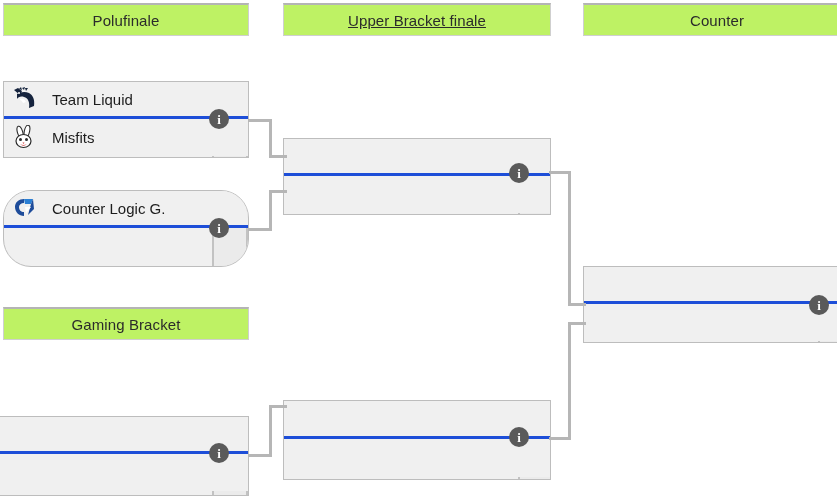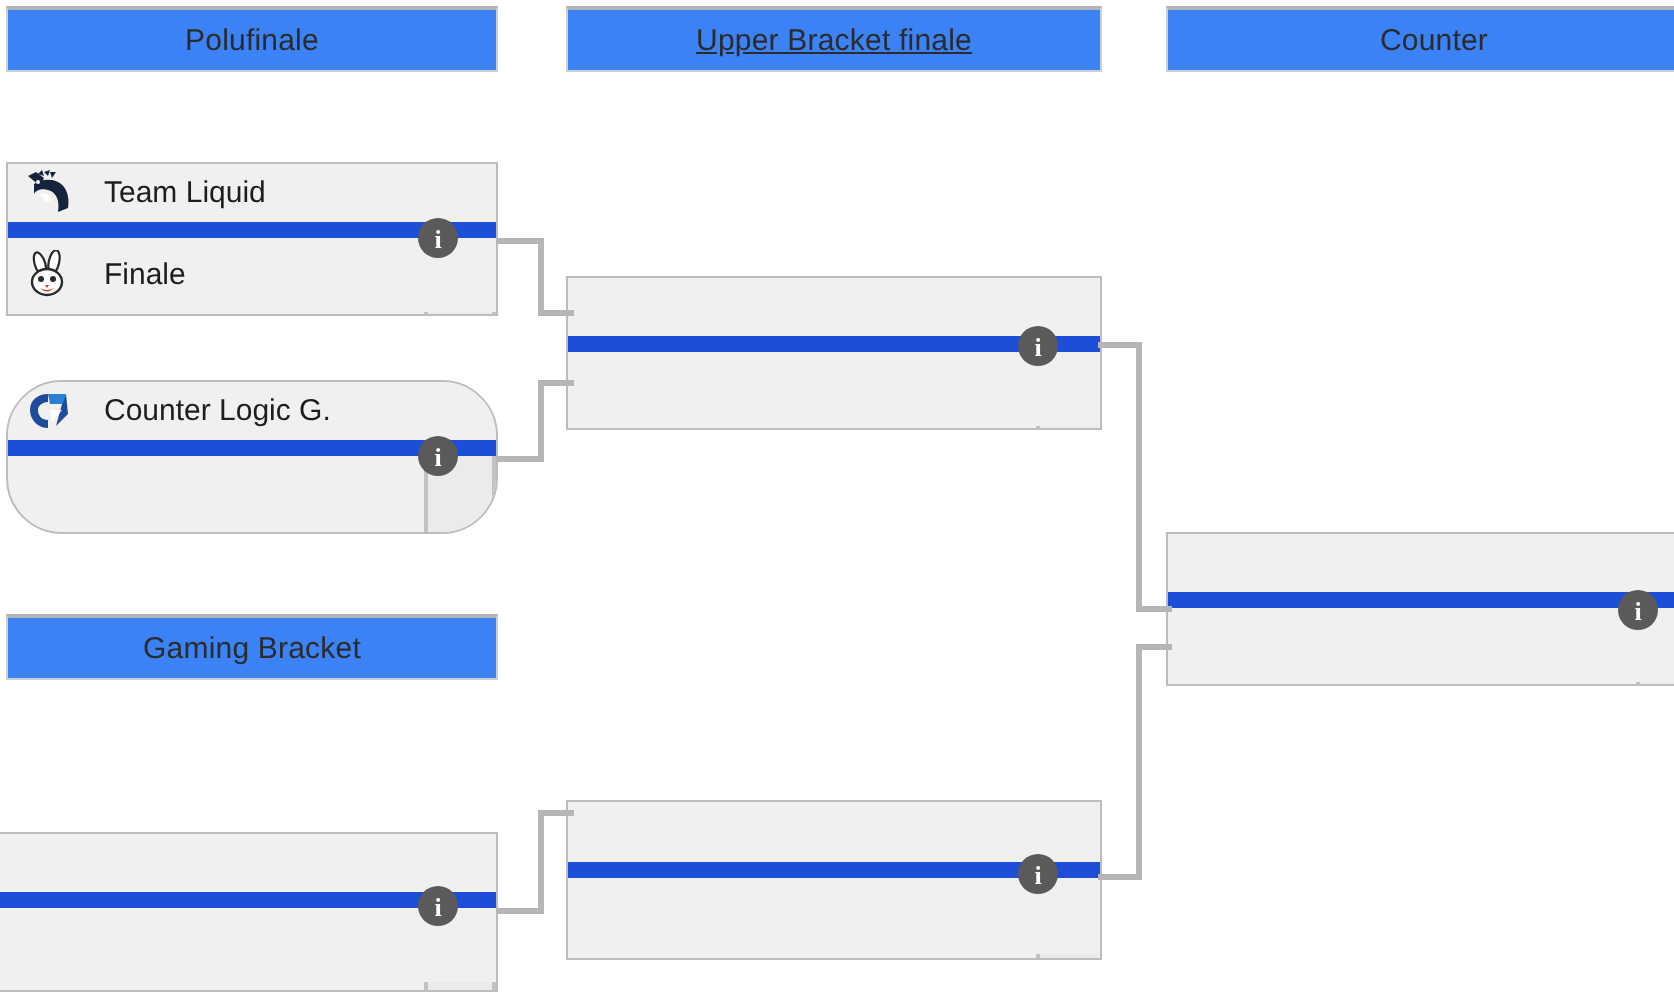--- a/index.html
+++ b/index.html
@@ -13,21 +13,21 @@
     width: 837px;
     height: 496px;
     overflow: hidden;
     background: #ffffff;
   }
 
   
   .round-header {
     position: absolute;
     box-sizing: border-box;
-    background: #3b82f6;
+    background: #bef264;
     border: 1px solid #cfcfcf;
     border-top: 2px solid #b4b4b4;
     display: flex;
     align-items: center;
     justify-content: center;
     font-size: 15px;
     color: #2b2b2b;
     letter-spacing: .1px;
     height: 33px;
   }
@@ -42,21 +42,21 @@
   }
   .match .row {
     position: relative;
     box-sizing: border-box;
     height: 37px;
     display: flex;
     align-items: center;
     background: #f0f0f0;
   }
   .match .row.top {
-    border-bottom: 8px solid #1d4ed8;
+    border-bottom: 3px solid #1d4ed8;
   }
   .match .logo {
     width: 36px;
     min-width: 36px;
     height: 34px;
     display: flex;
     align-items: center;
     justify-content: center;
     margin-left: 3px;
   }
@@ -177,21 +177,21 @@
         <svg width="28" height="26" viewBox="0 0 28 26">
           <ellipse cx="9" cy="7" rx="2.6" ry="6" transform="rotate(-18 9 7)" fill="#ffffff" stroke="#2a2a2a" stroke-width="1.1"></ellipse>
           <ellipse cx="16" cy="6" rx="2.6" ry="6" transform="rotate(12 16 6)" fill="#ffffff" stroke="#2a2a2a" stroke-width="1.1"></ellipse>
           <ellipse cx="12.5" cy="16" rx="7.5" ry="6.5" fill="#ffffff" stroke="#2a2a2a" stroke-width="1.2"></ellipse>
           <circle cx="9.5" cy="14.5" r="1.5" fill="#2a2a2a"></circle>
           <circle cx="15.5" cy="14.5" r="1.5" fill="#2a2a2a"></circle>
           <path d="M9 19 Q12.5 22.5 16 19 Q12.5 21 9 19 Z" fill="#d13a3a"></path>
           <path d="M11.5 17.5 L13.5 17.5 L12.5 19 Z" fill="#d13a3a"></path>
         </svg>
       </span>
-      <span class="tname">Finale</span>
+      <span class="tname">Misfits</span>
     </div>
   </div>
   <div class="infobadge" style="left:209px; top:109px;">
     <span>i</span>
   </div>
 
   <div class="match" style="left:3px; top:190px; width:246px; height:77px;border-radius:28px;">
     <div class="scorecell" style="left:209px; right:0;"></div>
     <div class="scoredivider" style="left:208px;"></div>
     <div class="scoredivider" style="left:242px;"></div>

